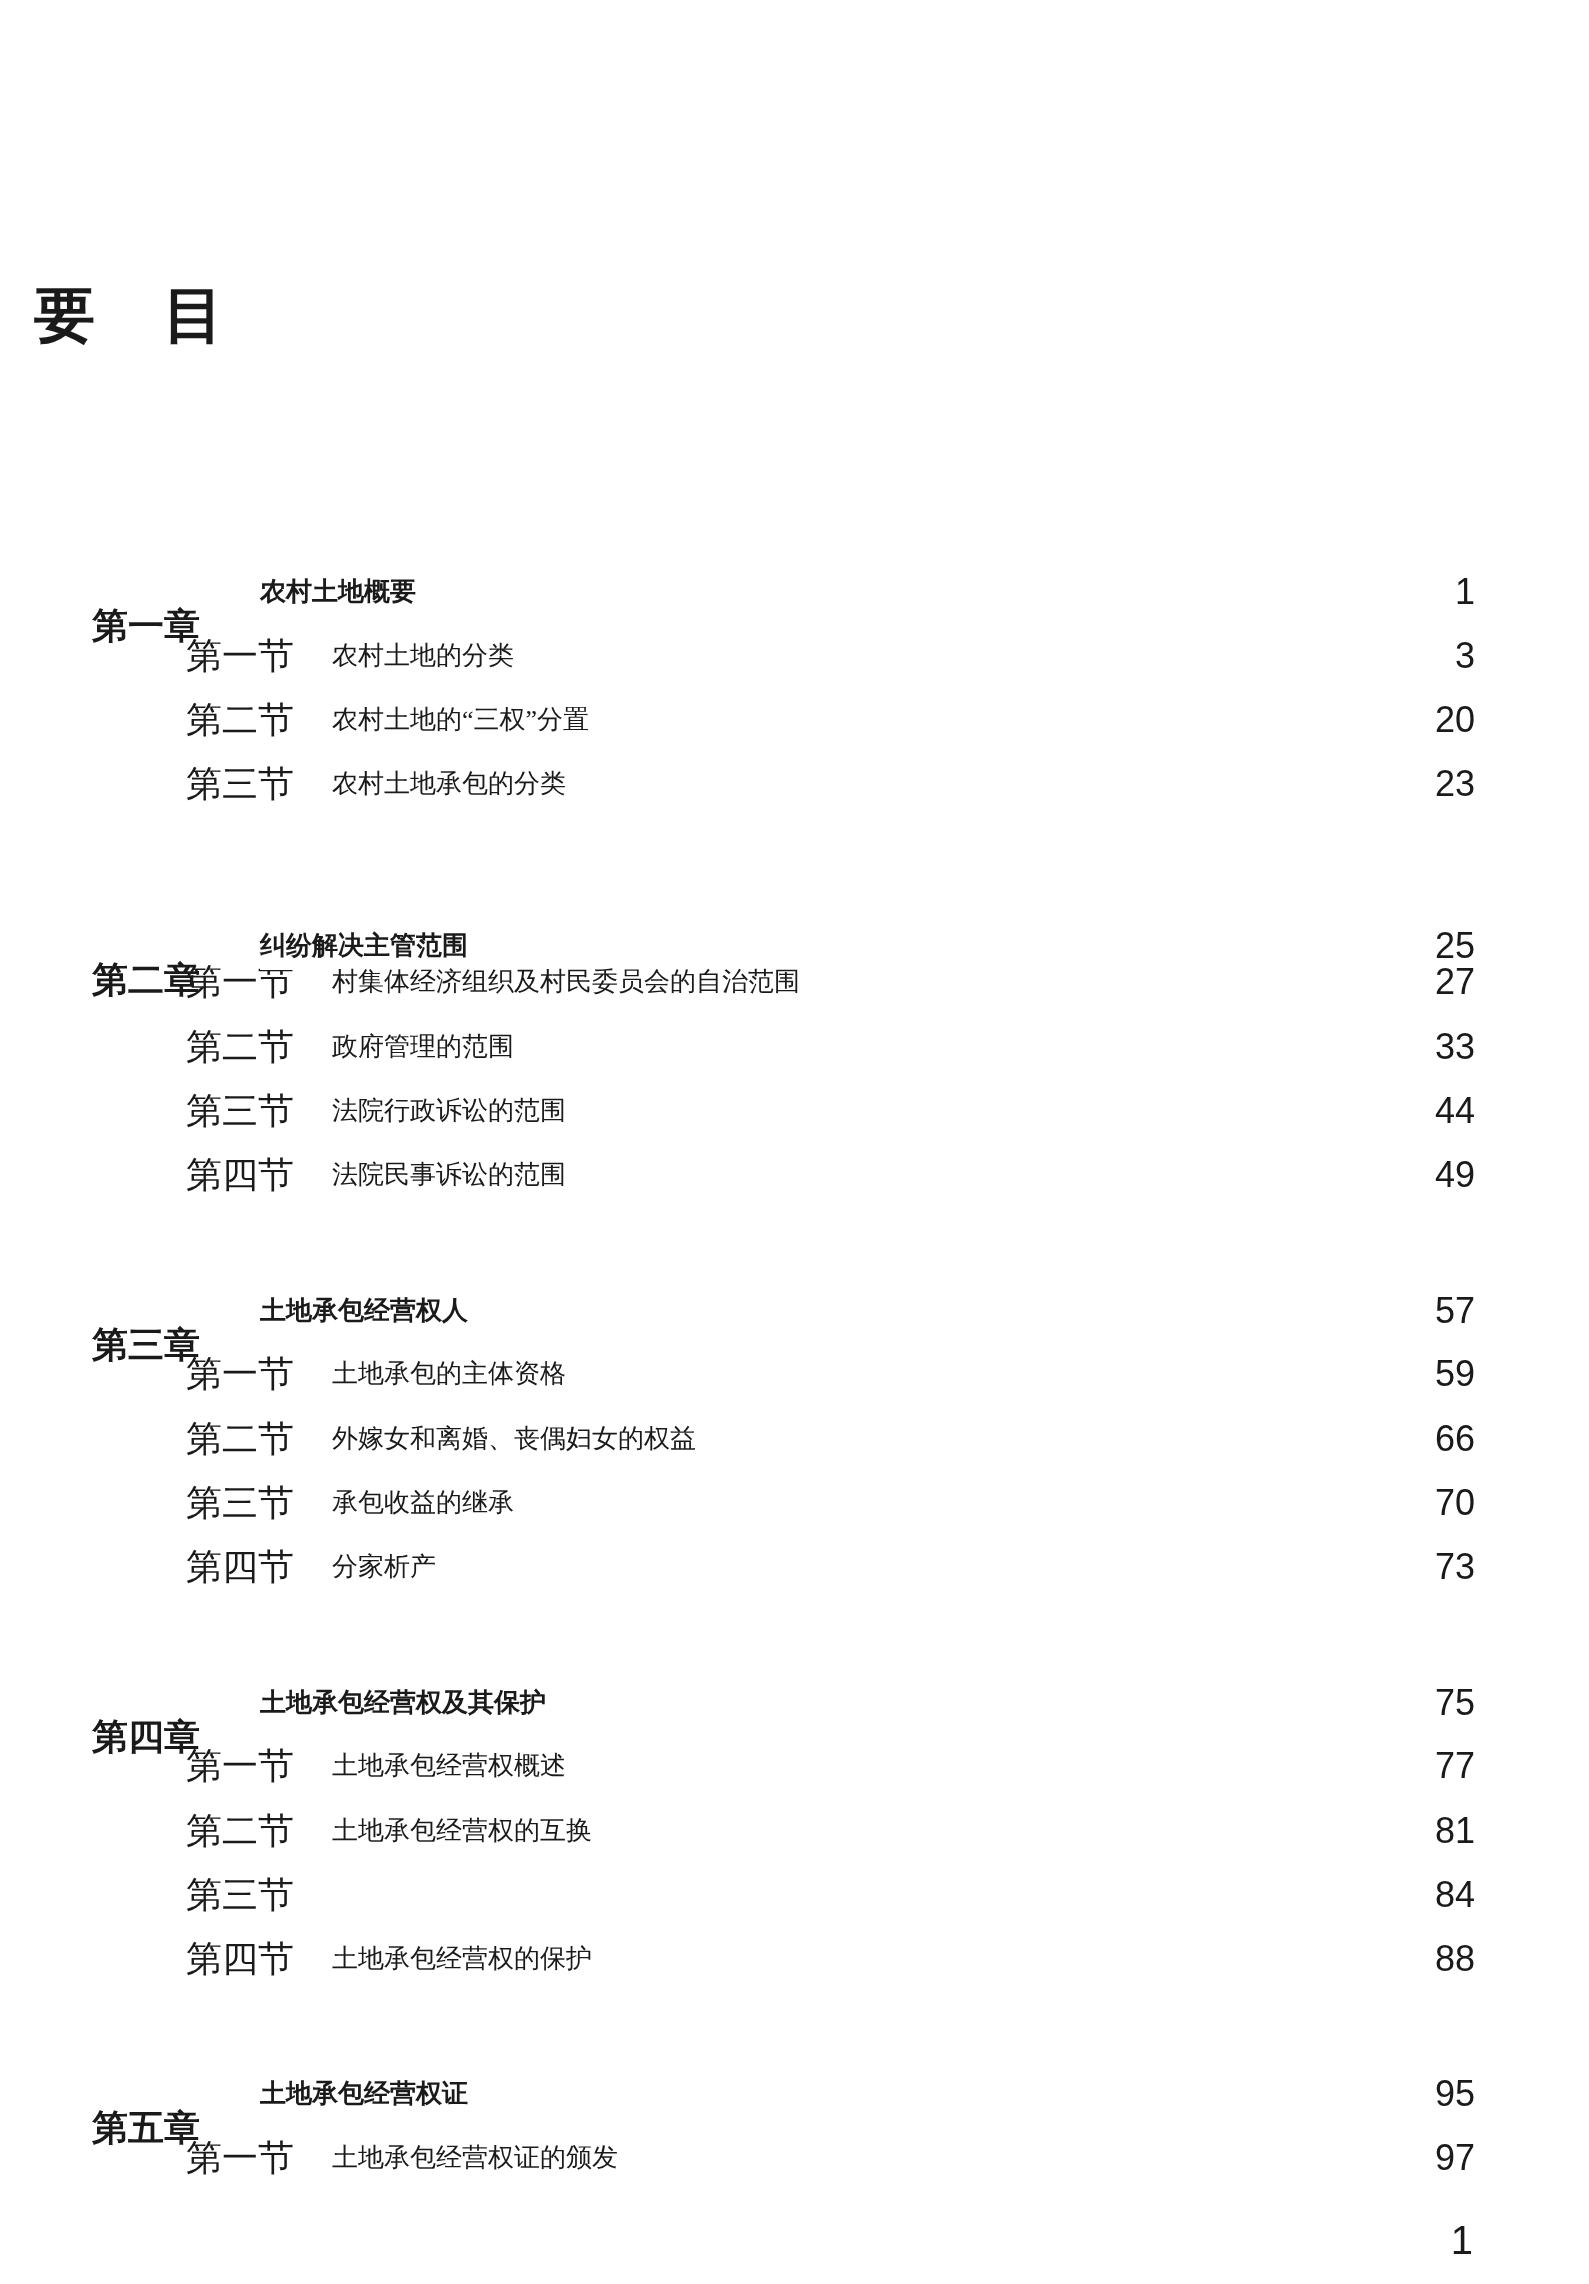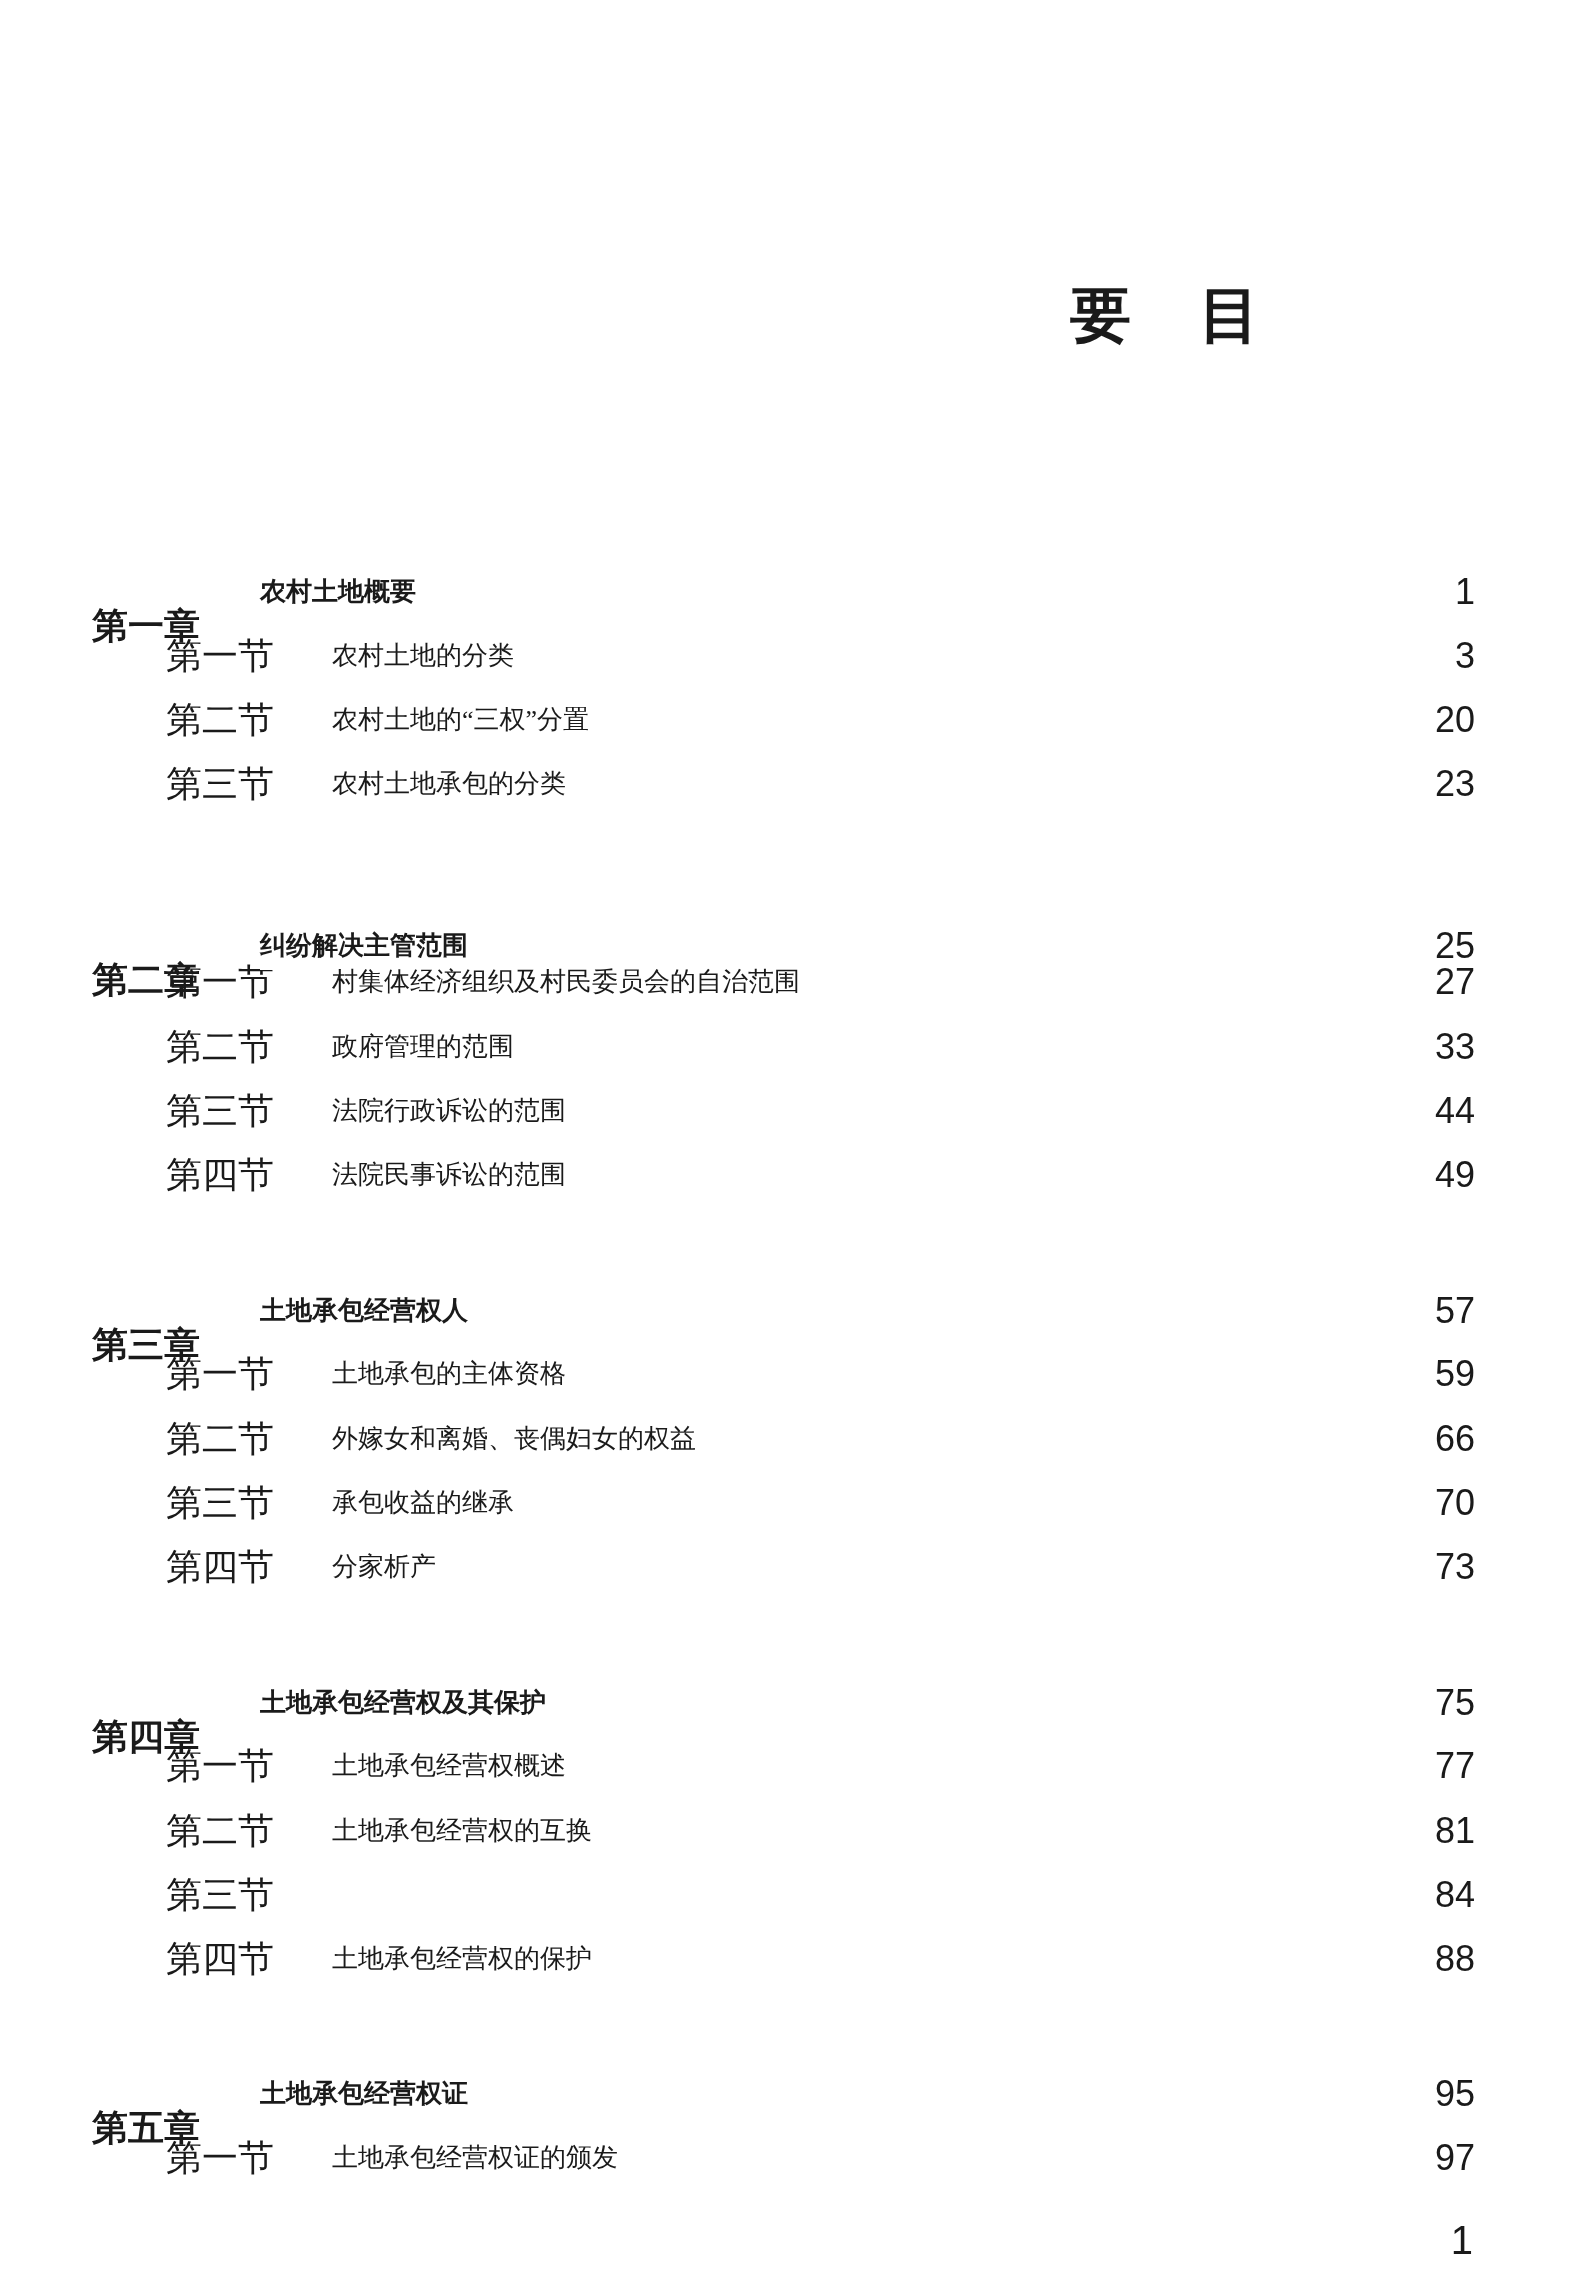--- a/index.html
+++ b/index.html
@@ -1,35 +1,35 @@
 <!DOCTYPE html>
 <html><head>
 <meta charset="utf-8">
 <style>
   html, body { margin:0; padding:0; background:#ffffff; }
   body { width:1590px; height:2285px; position:relative; overflow:hidden; color:#1a1a1a;
          font-family:"DejaVu Sans","Liberation Sans",sans-serif; }
-  .title { position:absolute; top:275px; left:0; width:1294px; text-align:right;
+  .title { position:absolute; top:275px; left:0; width:1294px; text-align:left;
            font-family:"DejaVu Serif","Liberation Serif",serif; font-weight:bold; font-size:61px;
            letter-spacing:0; }
   .title span { display:inline-block; margin:0 34px; }
   .row { position:absolute; left:0; width:1590px; height:48px; }
   .row .num { position:absolute; font-size:36px; line-height:48px; white-space:nowrap; }
   .row .txt { position:absolute; font-size:26px; line-height:48px; white-space:nowrap; background:#fff; padding-right:6px; z-index:2;font-family:Liberation Serif, serif; }
   .row .dots { position:absolute; top:0; height:48px; right:161px;
                background-image:radial-gradient(circle, #1a1a1a 2.2px, transparent 2.6px);
                background-size:13.3px 48px; background-position:right 29px; background-repeat:repeat-x;
                z-index:1; }
   .row .page { position:absolute; right:115px; font-size:36px; line-height:48px;
                font-family:"Liberation Sans",sans-serif; text-align:right; z-index:2; }
   .row.chapter .num, .row.chapter .txt { font-weight:bold; }
   .row.chapter .num { left:92px;margin-top:34px; }
   .row.chapter .txt { left:260px; }
   .row.chapter .dots { left:525px; }
-  .row.section .num { left:166px; }
+  .row.section .num { left:186px; }
   .row.section .txt { left:332px; }
   .row.section .dots { left:594px; }
   .row.one-digit .dots { right:135px; }
   .footer { position:absolute; top:2218px; right:117px; font-family:"Liberation Sans",sans-serif;
             font-size:40px; }
 </style>
 </head>
 <body>
 
 <div class="title">

